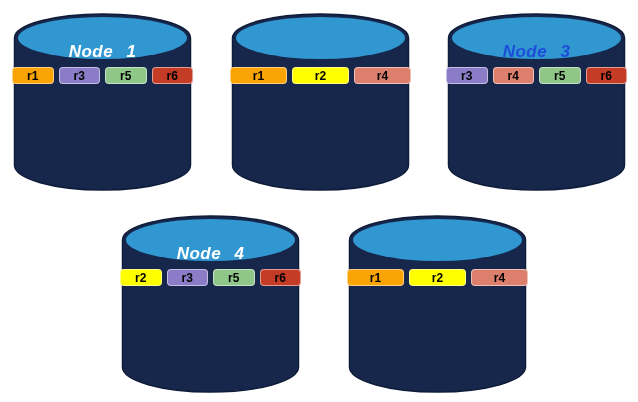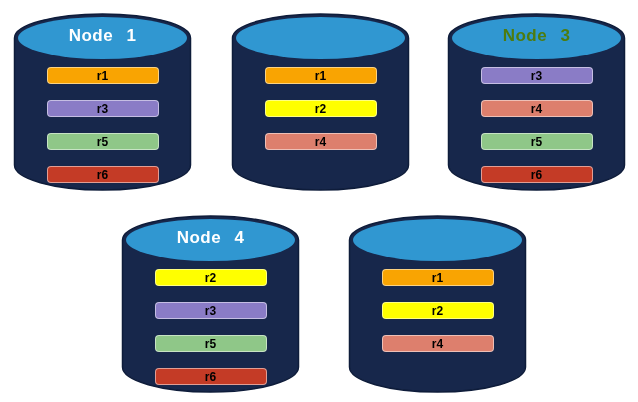--- a/index.html
+++ b/index.html
@@ -28,37 +28,38 @@
     height: 185px;
     display: block;
   }
   .cyl .body {
     stroke-width: 1.5;
   }
   .node-title {
     position: absolute;
     left: 0;
     right: 0;
-    top: 19px;
+    top: 35px;
     text-align: center;
     font-size: 17px;
     font-weight: bold;
     letter-spacing: 0.5px;
     word-spacing: 8px;
     user-select: none;
+    font-style: italic;
   }
   .bars {
     position: absolute;
     left: 0;
     right: 0;
     top: 60px;
     display: flex;
-    flex-direction: column;
+    flex-direction: row;
     align-items: center;
-    gap: 16px;
+    gap: 5px;
   }
   .bar {
     box-sizing: border-box;
     width: 112px;
     height: 17px;
     border-radius: 4px;
     border: 1px solid rgba(255,255,255,0.5);
     display: flex;
     align-items: center;
     justify-content: center;
@@ -111,21 +112,21 @@
           <span style="color: rgb(0, 0, 0);">r4</span>
         </div>
       </div>
     </div>
 
     <div class="node" style="left: 446px; top: 7px;">
       <svg class="cyl" viewBox="0 0 181 185" aria-hidden="true">
         <path class="body" d="M 2.5 31 A 88 24 0 0 1 178.5 31 L 178.5 158 A 88 25 0 0 1 2.5 158 Z" fill="#17274B" stroke="#0E1C3A"></path>
         <ellipse class="cap" cx="90.5" cy="31" rx="84.5" ry="21" fill="#3097D1"></ellipse>
       </svg>
-      <div class="node-title" style="color: #4d7c0f;">Node 3</div>
+      <div class="node-title" style="color: #1d4ed8;">Node 3</div>
       <div class="bars">
         <div class="bar" style="background: rgb(138, 124, 198);">
           <span style="color: rgb(0, 0, 0);">r3</span>
         </div>
         <div class="bar" style="background: rgb(221, 127, 109);">
           <span style="color: rgb(0, 0, 0);">r4</span>
         </div>
         <div class="bar" style="background: rgb(143, 199, 136);">
           <span style="color: rgb(0, 0, 0);">r5</span>
         </div>

